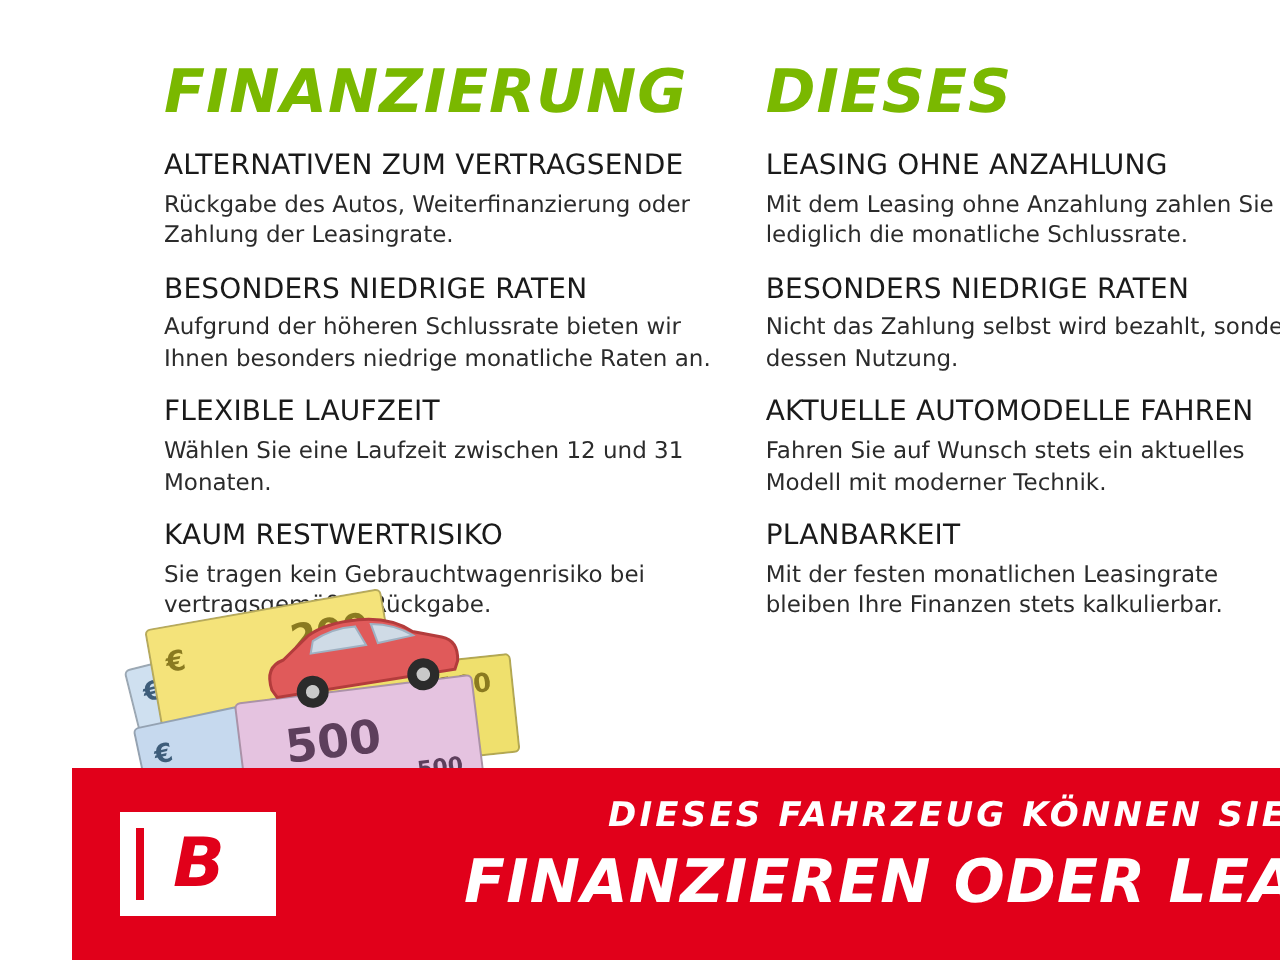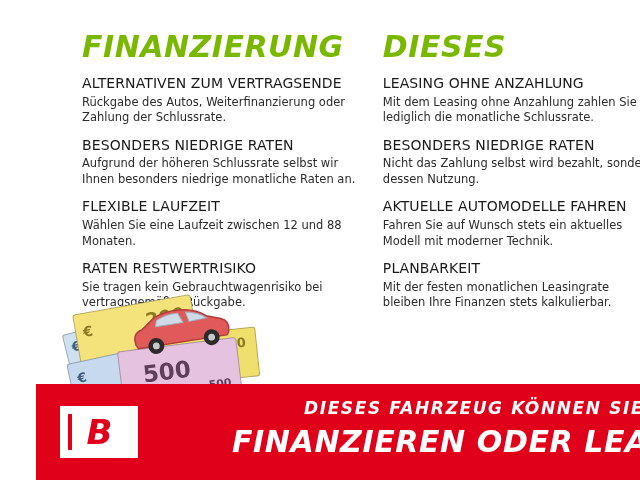--- a/index.html
+++ b/index.html
@@ -246,35 +246,35 @@
 <div class="page">
 
   <div class="content">
     <div class="columns">
 
       <div class="col">
         <h2 class="col-title">FINANZIERUNG</h2>
 
         <div class="block">
           <h3>ALTERNATIVEN ZUM VERTRAGSENDE</h3>
-          <p>Rückgabe des Autos, Weiterfinanzierung oder Zahlung der Schlussrate.</p>
+          <p>Rückgabe des Autos, Weiterfinanzierung oder Zahlung der Leasingrate.</p>
         </div>
 
         <div class="block">
           <h3>BESONDERS NIEDRIGE RATEN</h3>
-          <p>Aufgrund der höheren Schlussrate selbst wir Ihnen besonders niedrige monatliche Raten an.</p>
+          <p>Aufgrund der höheren Schlussrate bieten wir Ihnen besonders niedrige monatliche Raten an.</p>
         </div>
 
         <div class="block">
           <h3>FLEXIBLE LAUFZEIT</h3>
-          <p>Wählen Sie eine Laufzeit zwischen 12 und 88 Monaten.</p>
-        </div>
-
-        <div class="block">
-          <h3>RATEN RESTWERTRISIKO</h3>
+          <p>Wählen Sie eine Laufzeit zwischen 12 und 31 Monaten.</p>
+        </div>
+
+        <div class="block">
+          <h3>KAUM RESTWERTRISIKO</h3>
           <p>Sie tragen kein Gebrauchtwagenrisiko bei vertragsgemäßer Rückgabe.</p>
         </div>
       </div>
 
       <div class="col col-right">
         <h2 class="col-title">DIESES</h2>
 
         <div class="block">
           <h3>LEASING OHNE ANZAHLUNG</h3>
           <p>Mit dem Leasing ohne Anzahlung zahlen Sie lediglich die monatliche Schlussrate.</p>

